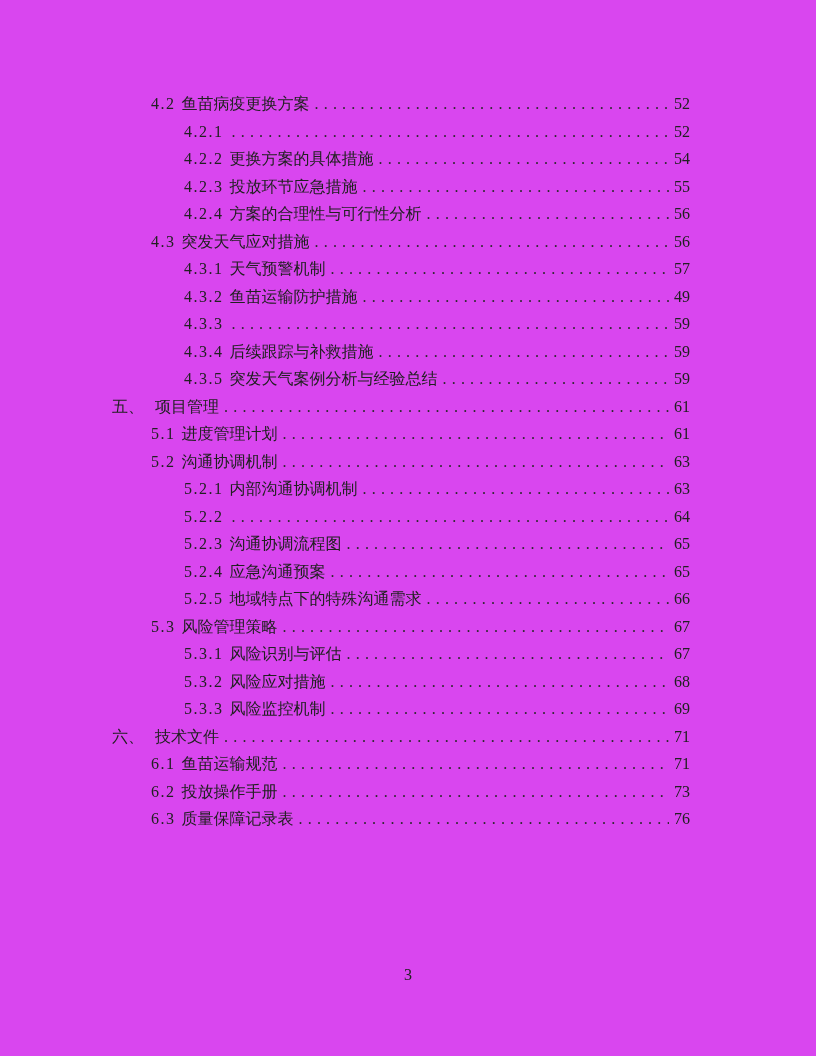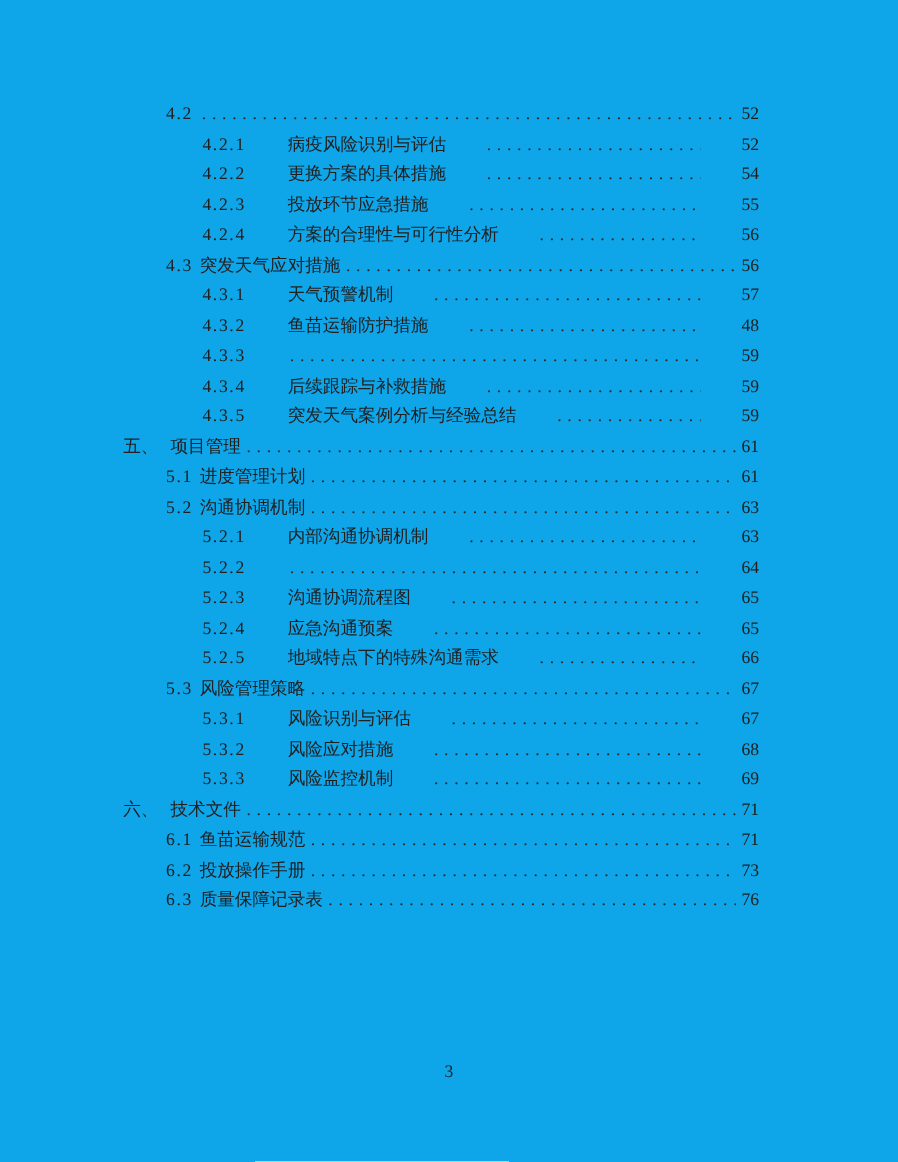--- a/index.html
+++ b/index.html
@@ -4,21 +4,21 @@
 <style>
   html, body {
     margin: 0;
     padding: 0;
     background: #ffffff;
   }
   .page {
     position: relative;
     width: 816px;
     height: 1056px;
-    background: #0ea5e9;
+    background: #d946ef;
     overflow: hidden;
     font-family: "Liberation Serif", "DejaVu Serif", serif;
     font-size: 16px;
     color: #212121;
   }
   .toc {
     position: absolute;
     top: 90px;
     left: 0;
     right: 0;
@@ -26,21 +26,21 @@
     padding-right: 120px;
   }
   .row {
     display: flex;
     align-items: baseline;
     height: 27.5px;
     line-height: 27.5px;
     white-space: nowrap;
   }
   .row.l2 { margin-left: 39px; }
-  .row.l3 { margin-left: 72px; gap: 32px; }
+  .row.l3 { margin-left: 72px; }
   .num {
     letter-spacing: 1.5px;
     margin-right: 6px;
     flex: 0 0 auto;
   }
   .row.l1 .num {
     letter-spacing: 0;
     margin-right: 11px;
   }
   .title {
@@ -70,26 +70,26 @@
     color: #212121;
   }
 </style>
 </head>
 <body>
 
 <div class="page">
   <div class="toc">
       <div class="row l2">
         <span class="num">4.2</span>
+        <span class="title">鱼苗病疫更换方案</span>
         <span class="leader">........................................................................................................................</span>
         <span class="pg">52</span>
       </div>
       <div class="row l3">
         <span class="num">4.2.1</span>
-        <span class="title">病疫风险识别与评估</span>
         <span class="leader">........................................................................................................................</span>
         <span class="pg">52</span>
       </div>
       <div class="row l3">
         <span class="num">4.2.2</span>
         <span class="title">更换方案的具体措施</span>
         <span class="leader">........................................................................................................................</span>
         <span class="pg">54</span>
       </div>
       <div class="row l3">
@@ -113,21 +113,21 @@
       <div class="row l3">
         <span class="num">4.3.1</span>
         <span class="title">天气预警机制</span>
         <span class="leader">........................................................................................................................</span>
         <span class="pg">57</span>
       </div>
       <div class="row l3">
         <span class="num">4.3.2</span>
         <span class="title">鱼苗运输防护措施</span>
         <span class="leader">........................................................................................................................</span>
-        <span class="pg">48</span>
+        <span class="pg">49</span>
       </div>
       <div class="row l3">
         <span class="num">4.3.3</span>
         <span class="leader">........................................................................................................................</span>
         <span class="pg">59</span>
       </div>
       <div class="row l3">
         <span class="num">4.3.4</span>
         <span class="title">后续跟踪与补救措施</span>
         <span class="leader">........................................................................................................................</span>

